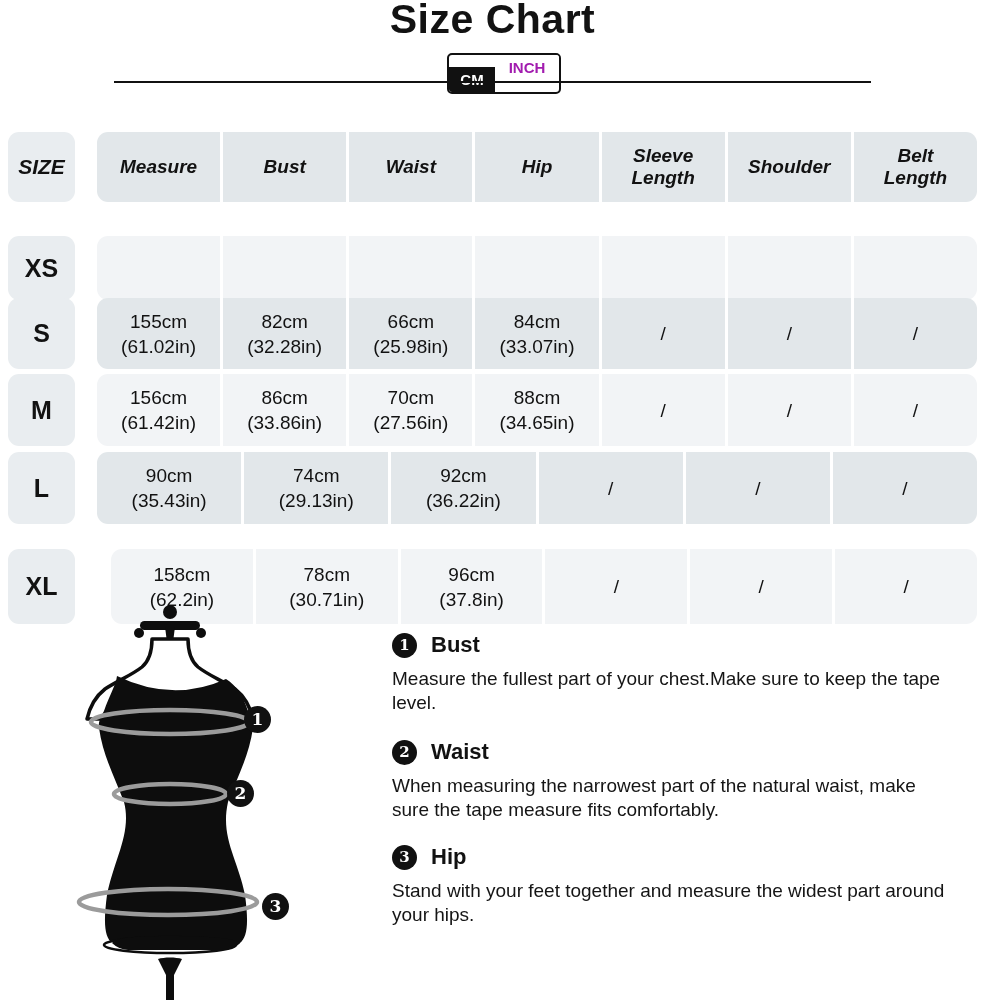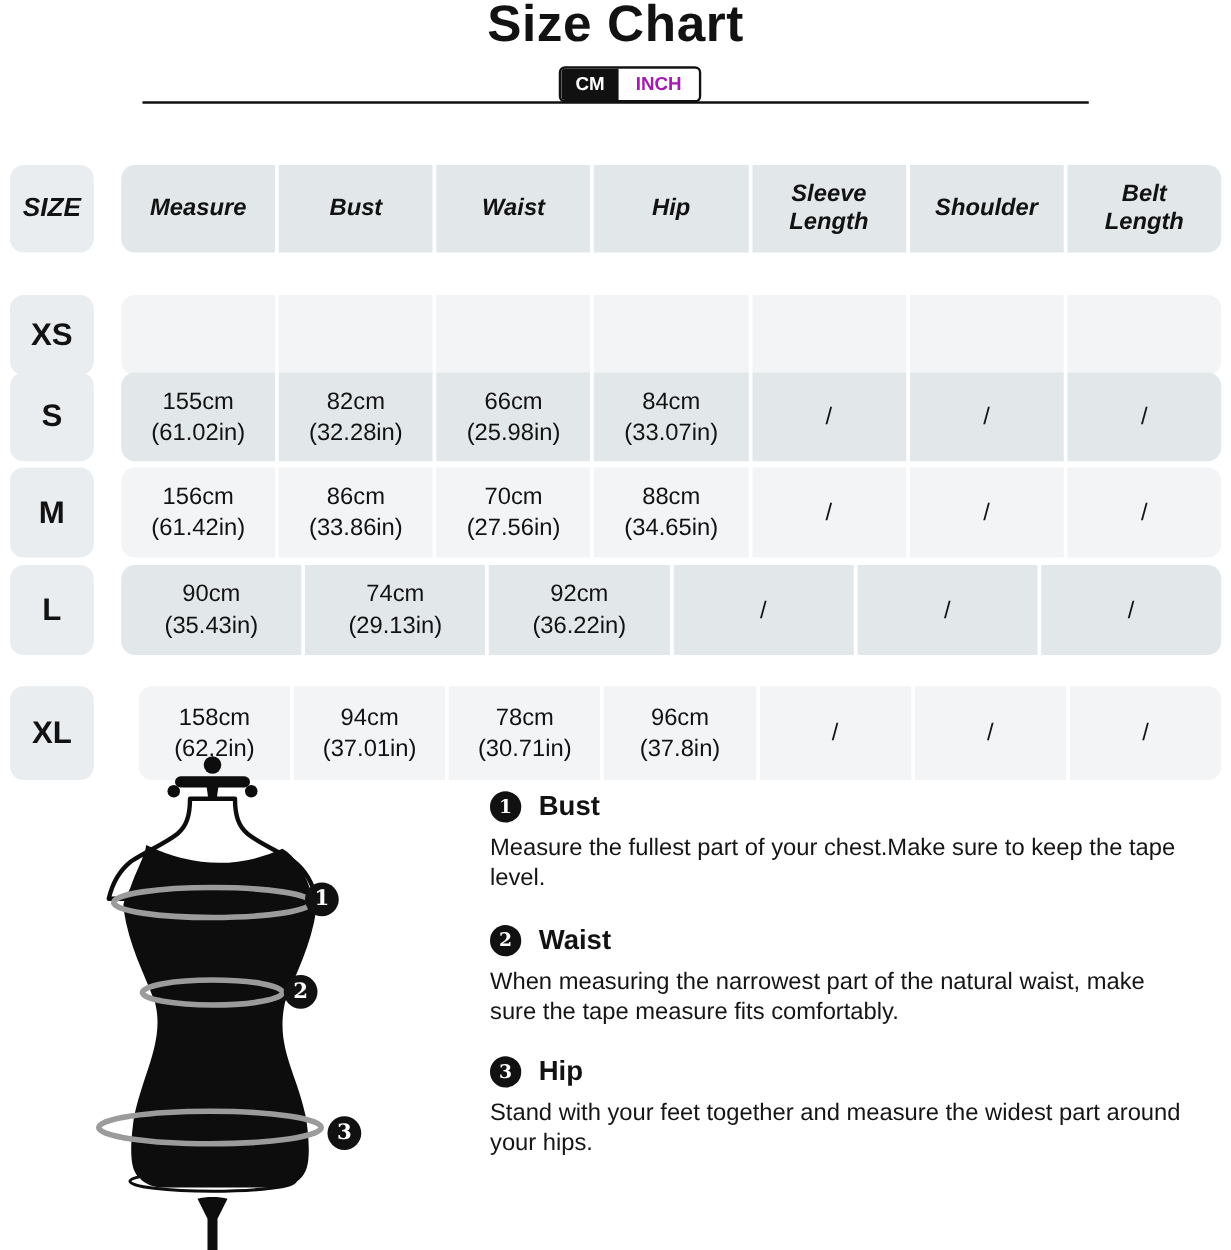--- a/index.html
+++ b/index.html
@@ -6,21 +6,21 @@
   #page{position:relative;width:985px;height:1000px;background:#fff;overflow:hidden;
         font-family:"Liberation Sans",sans-serif;color:#121212;}
 
   
   .title{position:absolute;top:-4px;left:0;width:985px;text-align:center;
          font-size:41px;font-weight:bold;letter-spacing:0.5px;}
   .toggle{position:absolute;top:53px;left:447px;display:flex;border:2px solid #111;
           border-radius:5px;overflow:hidden;background:#fff;}
   .tbtn{height:25px;display:flex;align-items:center;justify-content:center;
         font-size:15px;font-weight:bold;cursor:pointer;}
-  .tbtn.cm{width:46px;background:#111;color:#fff;}
+  .tbtn.cm{width:46px;background:#111;color:#fff;margin-top:12px;}
   .tbtn.inch{width:64px;background:#fff;color:#a21caf;}
   .divider{position:absolute;top:81px;left:114px;width:757px;height:2px;background:#111;}
 
   
   .trow{position:absolute;left:8px;width:969px;display:flex;margin-top:24px;}
   .lcell{width:67px;margin-right:22px;background:#e9edf0;border-radius:11px;
          display:flex;align-items:center;justify-content:center;
          font-weight:bold;font-size:25px;}
   .hrow .lcell{font-size:21px;font-style:italic;}
   .dcells{flex:1;display:flex;gap:3px;}
@@ -190,24 +190,20 @@
   </div>
 
   <div class="trow light" style="top:525px;height:75px;gap:14px;">
     <div class="lcell">XL</div>
     <div class="dcells">
       <div class="dcell">
           <span class="v">158cm</span>
           <span class="u">(62.2in)</span>
         </div>
       <div class="dcell">
-          <span class="v">94cm</span>
-          <span class="u">(37.01in)</span>
-        </div>
-      <div class="dcell">
           <span class="v">78cm</span>
           <span class="u">(30.71in)</span>
         </div>
       <div class="dcell">
           <span class="v">96cm</span>
           <span class="u">(37.8in)</span>
         </div>
       <div class="dcell">
           <span class="v">/</span>
         </div>

